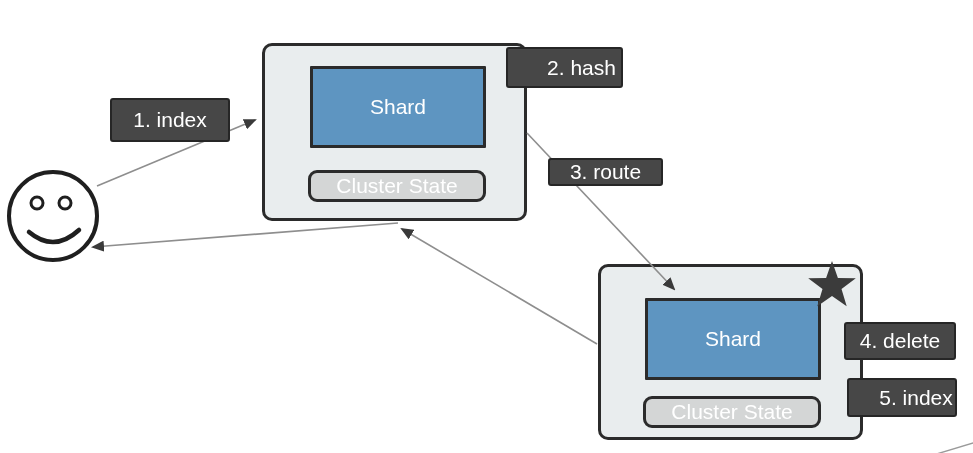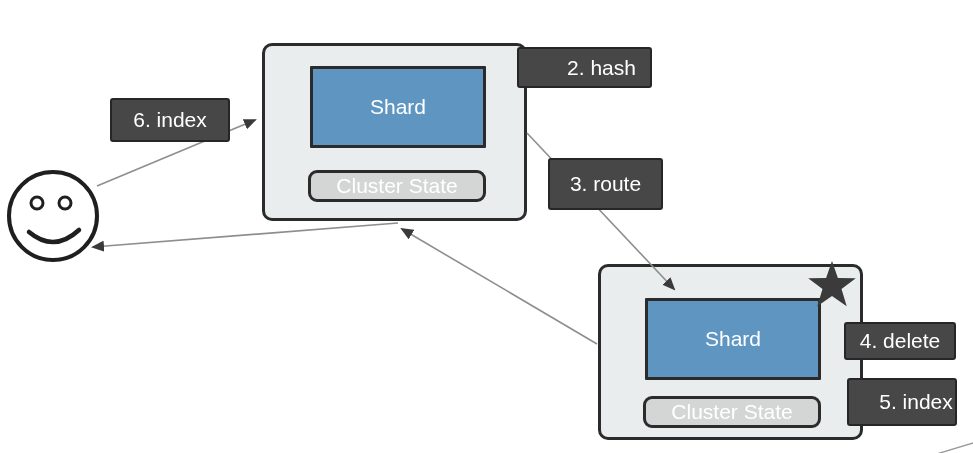--- a/index.html
+++ b/index.html
@@ -71,24 +71,24 @@
     border-radius: 3px;
     color: var(--step-text, #ffffff);
     font-size: 21px;
     display: flex;
     align-items: center;
     justify-content: center;
     z-index: 10;
     white-space: nowrap;
   }
   .step-1 { left: 110px; top: 98px;  width: 120px; height: 44px; }
-  .step-2 { left: 517px; top: 47px;  width: 135px; height: 41px; padding-left: 34px; }
-  .step-3 { left: 548px; top: 158px; width: 115px; height: 52px; }
+  .step-2 { left: 506px; top: 47px;  width: 117px; height: 41px; padding-left: 34px; }
+  .step-3 { left: 548px; top: 158px; width: 115px; height: 28px; }
   .step-4 { left: 844px; top: 322px; width: 112px; height: 38px; }
-  .step-5 { left: 847px; top: 378px; width: 110px; height: 48px; padding-left: 28px; }
+  .step-5 { left: 847px; top: 378px; width: 110px; height: 39px; padding-left: 28px; }
   .step-6 { left: 417px; top: 270px; width: 143px; height: 43px; }
   .step-7 { left: 142px; top: 242px; width: 205px; height: 41px; }
 </style>
 </head>
 <body>
 
 <div class="stage">
 
   <div class="node node-1">
     <div class="shard">Shard</div>
@@ -116,19 +116,19 @@
     <g>
       <circle cx="53" cy="216" r="44" fill="#ffffff" stroke="#1f1f1f" stroke-width="4"></circle>
       <circle cx="37" cy="203" r="6" fill="#ffffff" stroke="#1f1f1f" stroke-width="3"></circle>
       <circle cx="65" cy="203" r="6" fill="#ffffff" stroke="#1f1f1f" stroke-width="3"></circle>
       <path d="M 29 232 Q 54 253 79 230" fill="none" stroke="#1f1f1f" stroke-width="4.5" stroke-linecap="round"></path>
     </g>
 
     <polygon points="832,261 837.9,277.9 855.8,278.3 841.5,289.1 846.7,306.2 832,296 817.3,306.2 822.5,289.1 808.2,278.3 826.1,277.9" fill="#3b3b3b"></polygon>
   </svg>
 
-  <div class="step-label step-1">6. index</div>
+  <div class="step-label step-1">1. index</div>
   <div class="step-label step-2">2. hash</div>
   <div class="step-label step-3">3. route</div>
   <div class="step-label step-4">4. delete</div>
   <div class="step-label step-5">5. index</div>
 
 </div>
 
 </body></html>

